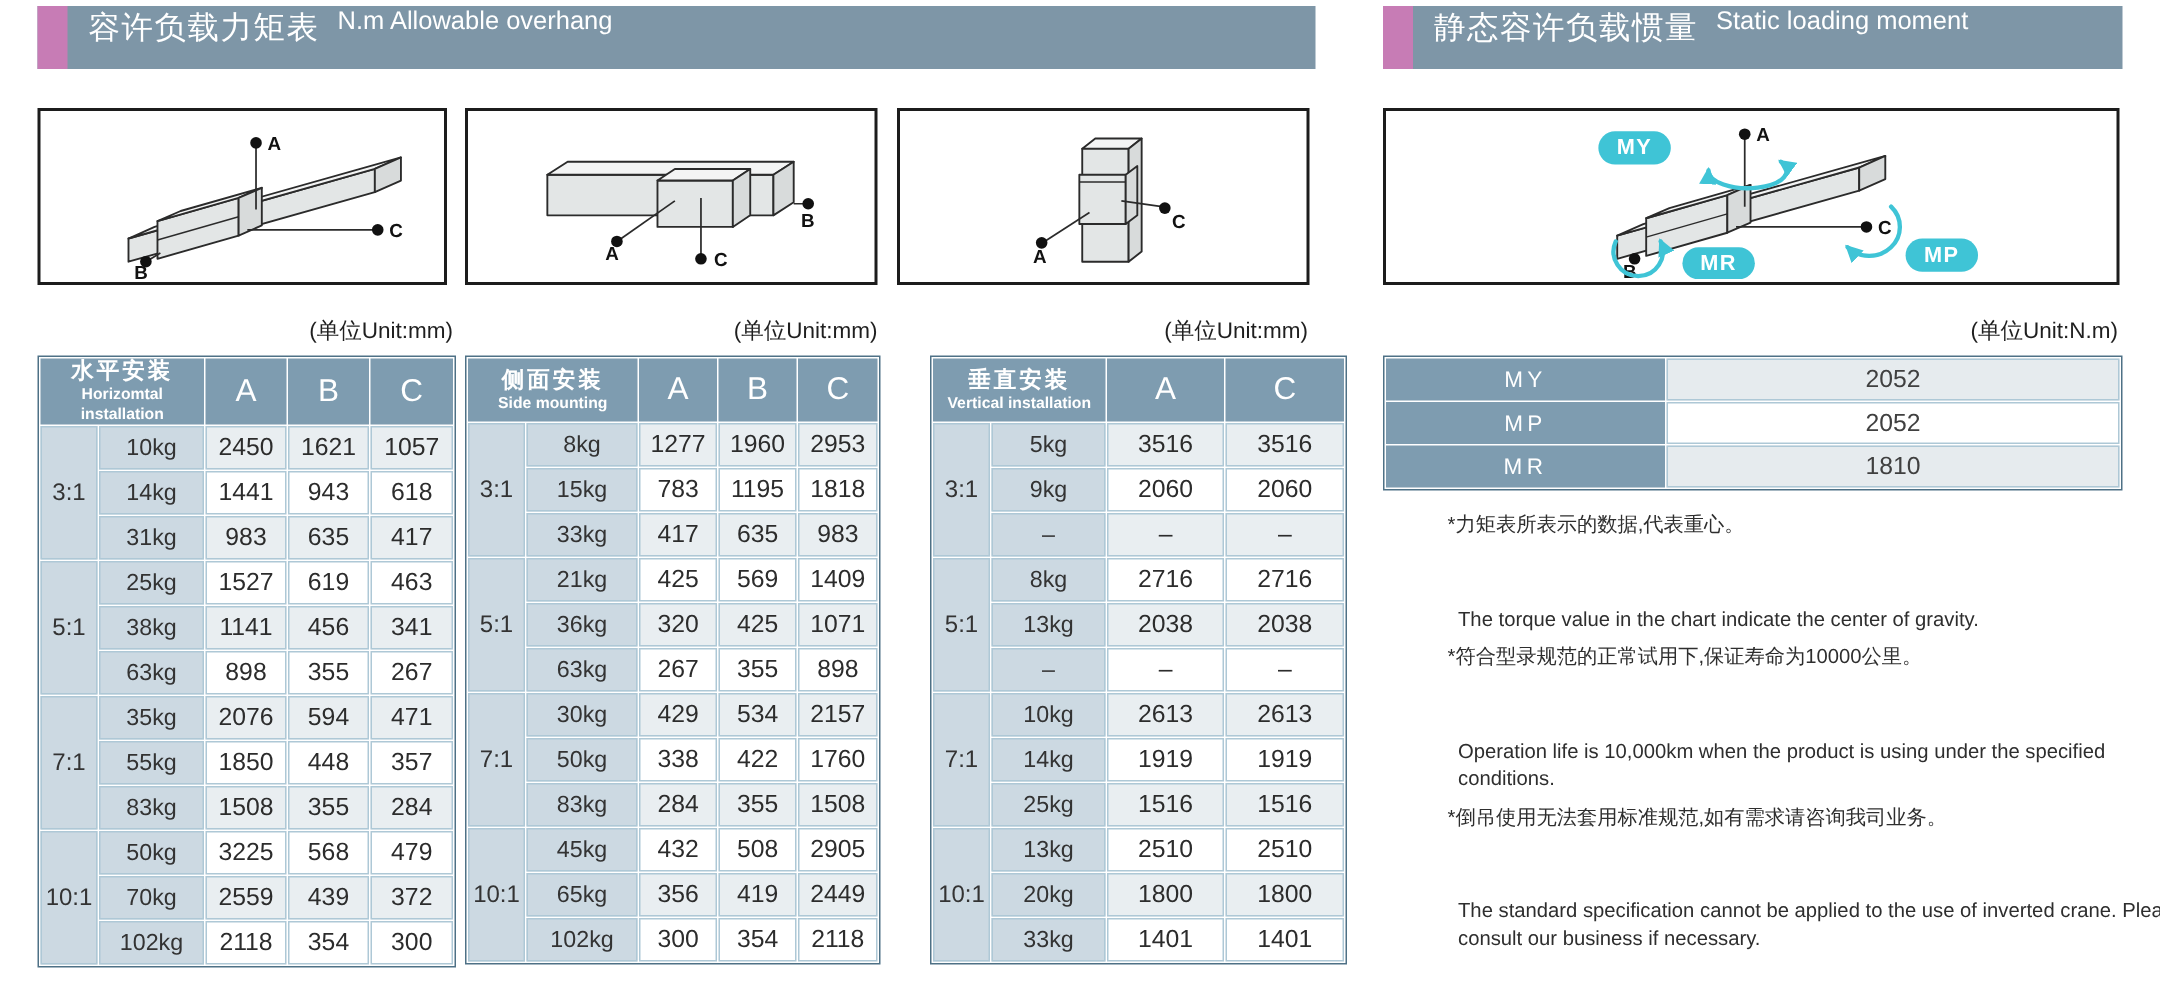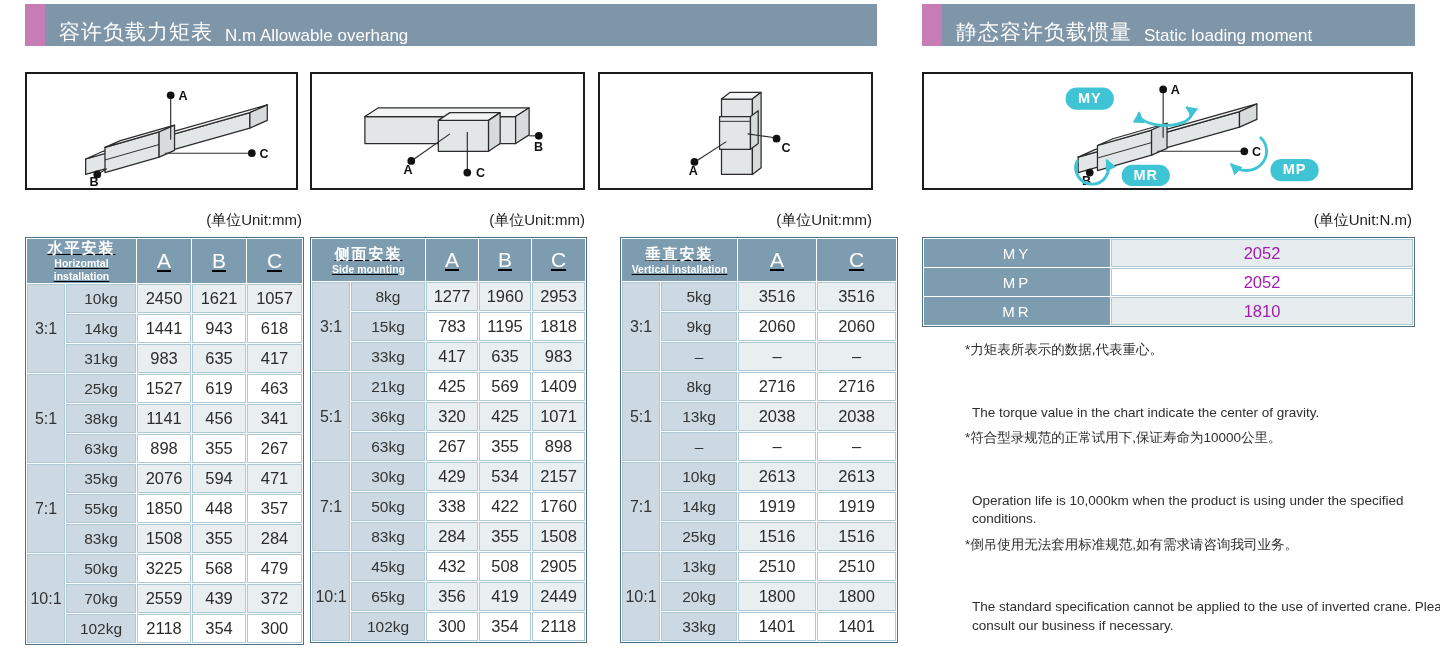--- a/index.html
+++ b/index.html
@@ -5,21 +5,21 @@
   :root{
     --accent:#c77cb5; --bar:#7e96a7; --th-bg:#7e9cb0; --col-bg:#ccd9e2;
     --row-light:#e9eef1; --border-inner:#aec8d6; --border-outer:#4e7186;
     --teal:#3fc4d6; --ink:#2e2e2e;
   }
   *{margin:0;padding:0;box-sizing:border-box;}
   html,body{width:1440px;height:660px;background:#fff;overflow:hidden;
     font-family:"Liberation Sans","DejaVu Sans",sans-serif;}
 
   
-  .hdr{position:absolute;top:4px;height:42px;background:var(--bar);display:flex;align-items:flex-end;color:#fff;}
+  .hdr{position:absolute;top:4px;height:42px;background:var(--bar);display:flex;align-items:flex-start;color:#fff;}
   .hdr-accent{width:20px;height:42px;background:var(--accent);flex:0 0 20px;}
   .hdr-zh{font-size:21px;margin-left:14px;letter-spacing:1px;white-space:nowrap;}
   .hdr-en{font-size:17px;margin-left:12px;white-space:nowrap;}
 
   
   .dbox{position:absolute;top:72px;height:118px;background:#fff;border:2px solid #1c1c1c;}
   .dbox svg{display:block;width:100%;height:100%;}
   .face-front{fill:#e3e6e6;stroke:#2b2b2b;stroke-width:1.3;stroke-linejoin:round;}
   .face-top{fill:#f3f4f4;stroke:#2b2b2b;stroke-width:1.3;stroke-linejoin:round;}
   .face-end{fill:#d8dbdb;stroke:#2b2b2b;stroke-width:1.3;stroke-linejoin:round;}
@@ -30,40 +30,40 @@
   .teal-stroke{stroke:var(--teal);stroke-width:3;fill:none;stroke-linecap:round;}
   .pill{fill:var(--teal);}
   .pill-text{font-family:"Liberation Sans",sans-serif;font-size:15px;font-weight:bold;fill:#fff;letter-spacing:1px;text-anchor:middle;}
 
   
   .unit{position:absolute;top:211px;font-size:15px;color:#1f1f1f;text-align:right;}
 
   
   .spec-table{position:absolute;top:237px;border-collapse:separate;border-spacing:1px;
     background:#fff;border:1px solid var(--border-outer);table-layout:fixed;}
-  .spec-table thead tr{height:42px;text-decoration:underline;}
+  .spec-table thead tr{height:42px;}
   .spec-table tbody tr{height:29px;}
   .spec-table th{border:none;background:var(--th-bg);color:#fff;text-align:center;vertical-align:middle;padding:0;}
   .spec-table td{border:1px solid var(--border-inner);text-align:center;vertical-align:middle;padding:0;color:#333;}
   .t-zh{font-size:15px;font-weight:bold;letter-spacing:2px;line-height:18px;}
   .t-en{font-size:10.5px;line-height:13px;}
   .col-h{font-size:21px;font-weight:normal;}
   td.ratio{background:var(--col-bg);font-size:16px;}
   td.load{background:var(--col-bg);font-size:15.5px;}
   td.val{font-size:16.5px;color:#2c2c2c;}
   .spec-table tbody tr:nth-child(odd) td.val{background:var(--row-light);}
   .spec-table tbody tr:nth-child(even) td.val{background:#fff;}
 
   
   .moment-table{position:absolute;left:922px;top:237px;width:490px;border-collapse:separate;border-spacing:1px;
     background:#fff;border:1px solid var(--border-outer);table-layout:fixed;}
   .moment-table tr{height:28px;}
   .moment-table td{border:1px solid var(--border-inner);text-align:center;vertical-align:middle;padding:0;}
   td.m-label{background:var(--th-bg);color:#fff;font-size:15px;letter-spacing:3px;border:none;}
-  td.m-val{font-size:16.5px;color:#a21caf;}
+  td.m-val{font-size:16.5px;color:#404040;}
   .moment-table tr:nth-child(odd) td.m-val{background:#e6ebee;}
   .moment-table tr:nth-child(even) td.m-val{background:#fff;}
 
   
   .notes{position:absolute;left:965px;top:341px;width:506px;color:var(--ink);font-size:13.5px;line-height:18.5px;}
   .note{margin-bottom:7px;}
   .note-en{padding-left:7px;margin-top:44px;}
 </style>
 </head>
 <body>

